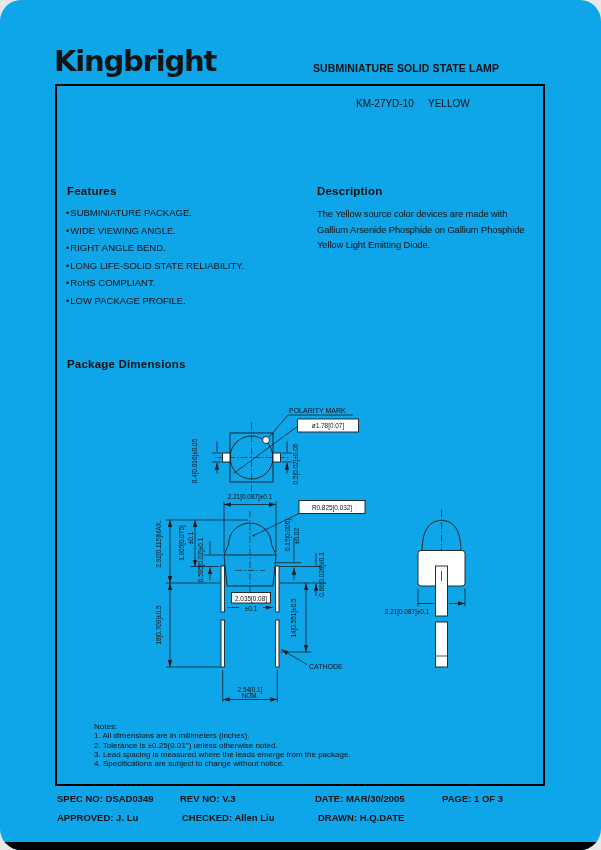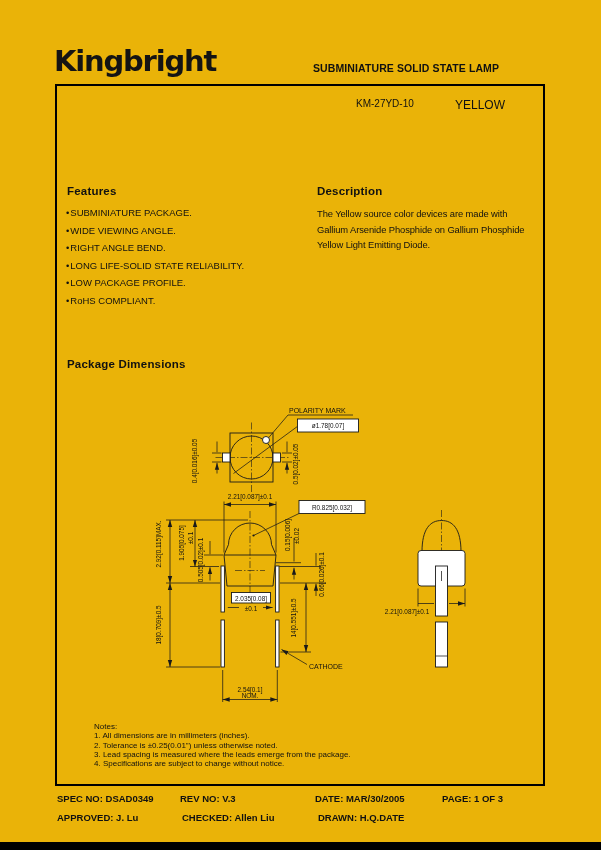--- a/index.html
+++ b/index.html
@@ -1,24 +1,24 @@
 <!DOCTYPE html>
 <html><head>
 <meta charset="utf-8">
 <style>
   html,body{margin:0;padding:0;background:#e8e8e8;}
-  #page{position:relative;width:601px;height:850px;background:#eab308;
-        font-family:"Liberation Sans","DejaVu Sans",sans-serif;color:#111;overflow:hidden;}
+  #page{position:relative;width:601px;height:850px;background:#0ea5e9;
+        font-family:"Liberation Sans","DejaVu Sans",sans-serif;color:#111;overflow:hidden;border-radius:21px;}
   .abs{position:absolute;}
   #logo{left:54px;top:44px;font-family:"DejaVu Sans",sans-serif;font-weight:800;
         font-size:29px;letter-spacing:-1.2px;color:#141414;}
   #doc-title{left:313px;top:62px;font-size:10.5px;font-weight:bold;letter-spacing:0.1px;}
   #content-box{left:55px;top:84px;width:486px;height:698px;border:2px solid #000;}
   #part-number{left:315px;top:98px;font-size:10px;padding-left:41px;}
-  #color-name{left:428px;top:98px;font-size:12px;margin-left:27px;}
+  #color-name{left:428px;top:98px;font-size:10px;}
   .section-title{font-size:11.5px;font-weight:bold;letter-spacing:0.2px;}
   #features-title{left:67px;top:185px;}
   #features-list{left:66px;top:204px;width:250px;list-style:none;margin:0;padding:0;
         font-size:9.5px;}
   #features-list li{height:17.5px;line-height:17.5px;white-space:nowrap;}
   #features-list li::before{content:"\2022";margin-right:1px;}
   #description-title{left:317px;top:185px;}
   #description-text{left:317px;top:206px;width:213px;font-size:9.4px;line-height:15.5px;
         letter-spacing:-0.1px;}
   #pkg-title{left:67px;top:358px;}
@@ -48,22 +48,22 @@
 
   <div id="part-number" class="abs">KM-27YD-10</div>
   <div id="color-name" class="abs">YELLOW</div>
 
   <div id="features-title" class="abs section-title">Features</div>
   <ul id="features-list" class="abs">
     <li>SUBMINIATURE PACKAGE.</li>
     <li>WIDE VIEWING ANGLE.</li>
     <li>RIGHT ANGLE BEND.</li>
     <li>LONG LIFE-SOLID STATE RELIABILITY.</li>
+    <li>RoHS COMPLIANT.</li>
     <li>LOW PACKAGE PROFILE.</li>
-    <li>RoHS COMPLIANT.</li>
   </ul>
 
   <div id="description-title" class="abs section-title">Description</div>
   <div id="description-text" class="abs">The Yellow source color devices are made with Gallium Arsenide Phosphide on Gallium Phosphide Yellow Light Emitting Diode.</div>
 
   <div id="pkg-title" class="abs section-title">Package Dimensions</div>
 
   <svg id="drawing" class="abs" width="400" height="332" viewBox="0 0 400 332">
     <defs>
       <marker id="arr" markerWidth="8" markerHeight="7" refX="7" refY="3" orient="auto-start-reverse" markerUnits="userSpaceOnUse">

